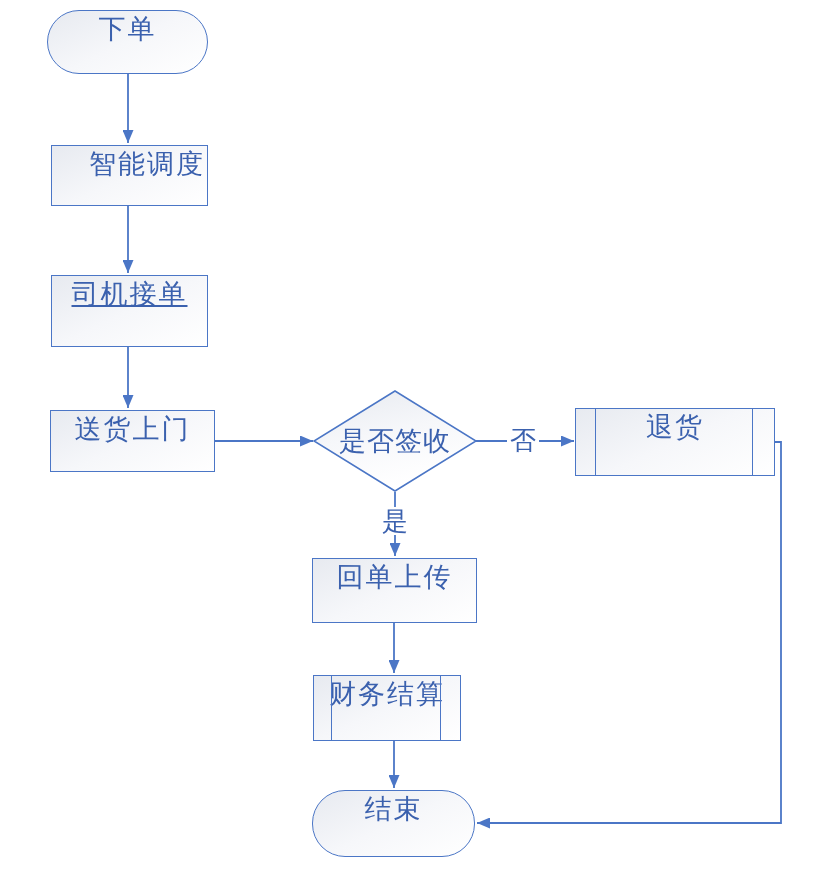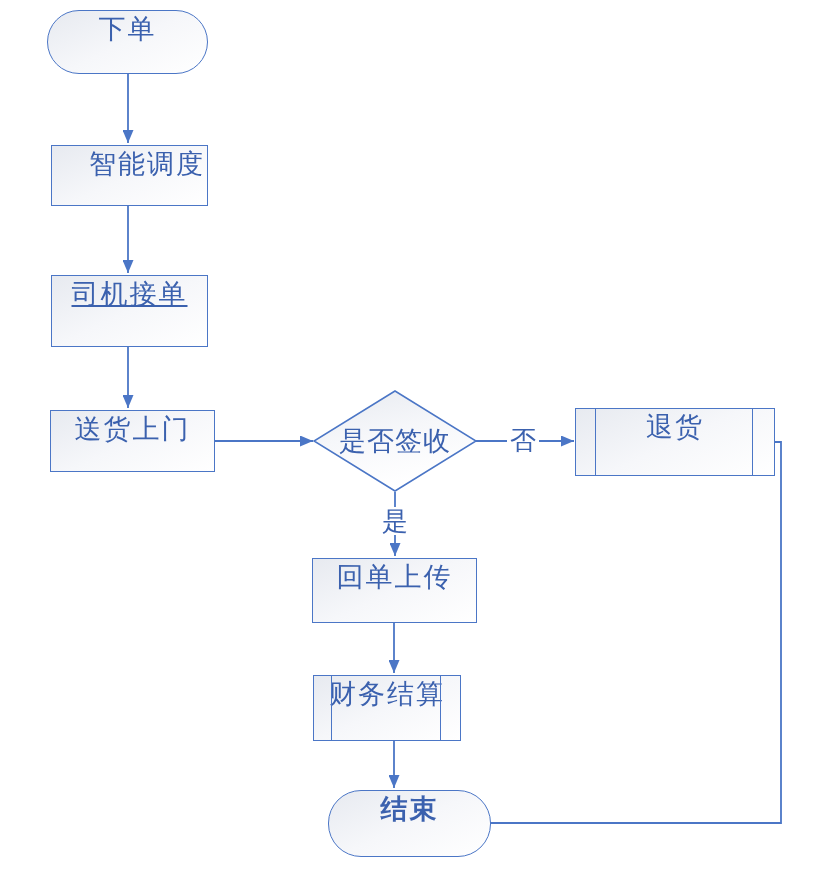--- a/index.html
+++ b/index.html
@@ -104,20 +104,20 @@
   <div class="node" id="node-upload" style="left:312px;top:558px;width:165px;height:65px;">
     <span>回单上传</span>
   </div>
 
   <div class="node predefined" id="node-settle" style="left:313px;top:675px;width:148px;height:66px;">
     <span class="bar bar-l"></span>
     <span>财务结算</span>
     <span class="bar bar-r"></span>
   </div>
 
-  <div class="node terminator" id="node-end" style="left:328px;top:790px;width:163px;height:67px;font-weight:bold;">
+  <div class="node terminator" id="node-end" style="left:312px;top:790px;width:163px;height:67px;">
     <span>结束</span>
   </div>
 
   <div class="edge-label" id="label-no">否</div>
   <div class="edge-label" id="label-yes">是</div>
 
 </div>
 
 </body></html>

